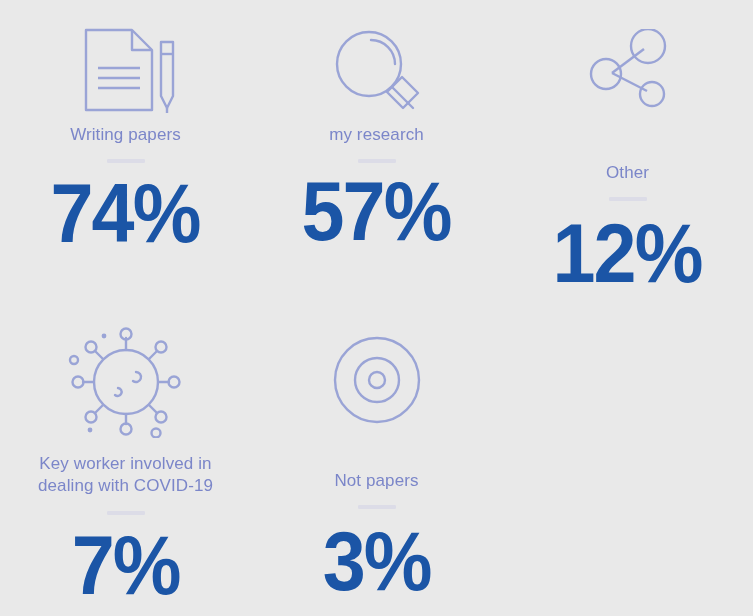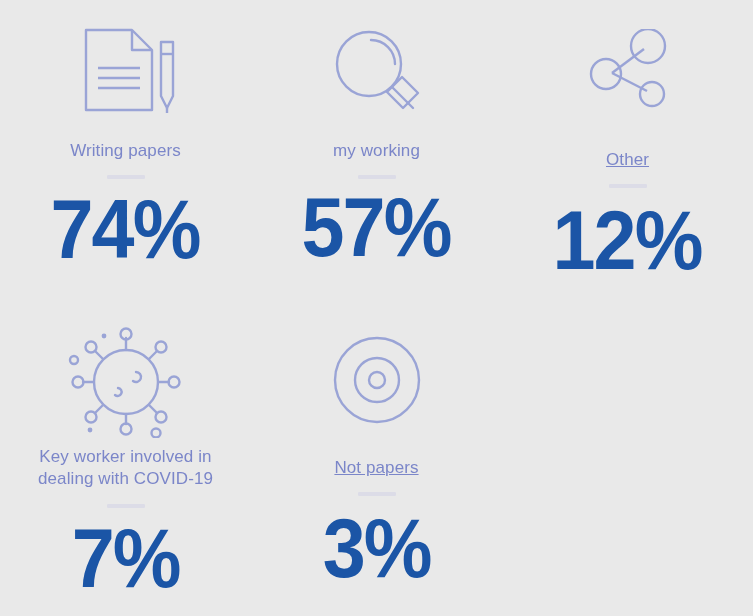--- a/index.html
+++ b/index.html
@@ -42,21 +42,21 @@
     display: flex;
     align-items: center;
     justify-content: center;
   }
 
   .icon-wrap svg {
     display: block;
   }
 
   .stat-label {
-    margin-top: 22px;
+    margin-top: 6px;
     color: #7b86c9;
     font-size: 17px;
     line-height: 1.32;
     text-align: center;
     font-weight: 400;
     letter-spacing: 0.1px;
     max-width: 230px;
   }
 
   .divider {
@@ -75,25 +75,25 @@
     font-weight: 700;
     letter-spacing: -2px;
     font-family: "Liberation Sans", sans-serif;
     transform: scaleX(0.92);
     transform-origin: center top;
   }
 
   
   .panel-writing .stat-value { margin-top: 8px; }
   .panel-other .stat-label,
-  .panel-notworking .stat-label { margin-top: 23px; text-decoration: underline; }
+  .panel-notworking .stat-label { margin-top: 36px; }
   .panel-other .stat-value,
   .panel-notworking .stat-value { margin-top: 10px; }
   .panel-keyworker .icon-wrap { height: 112px; }
-  .panel-keyworker .stat-label { margin-top: 8px; }
+  .panel-keyworker .stat-label { margin-top: 15px; }
   .panel-keyworker .stat-value { margin-top: 8px; }
   .panel-other .icon-wrap,
   .panel-notworking .icon-wrap { height: 108px; }
 </style>
 </head>
 <body>
 
 <div id="infographic">
 
   <div class="stat-panel panel-writing">
@@ -119,21 +119,21 @@
   <div class="stat-panel panel-research">
     <div class="icon-wrap">
       <svg width="96" height="88" viewBox="0 0 96 88" fill="none" stroke="#9aa4d6" stroke-width="2.4">
         <circle cx="40" cy="38" r="32"></circle>
         <path d="M42 14 A24 24 0 0 1 66 38" stroke-linecap="round"></path>
         <path d="M63 61 L84 82" stroke-linecap="round"></path>
         <path d="M58 66 L73 51 L89 67 L74 82 Z" stroke-linejoin="round"></path>
       </svg>
     </div>
     <div class="stat-label">
-      <div>my working</div>
+      <div>my research</div>
     </div>
     <div class="divider"></div>
     <div class="stat-value">57%</div>
   </div>
 
 
   <div class="stat-panel row-bottom panel-other">
     <div class="icon-wrap">
       <svg width="92" height="86" viewBox="0 0 92 86" fill="none" stroke="#9aa4d6" stroke-width="2.4">
         <line x1="30" y1="44" x2="62" y2="20"></line>

